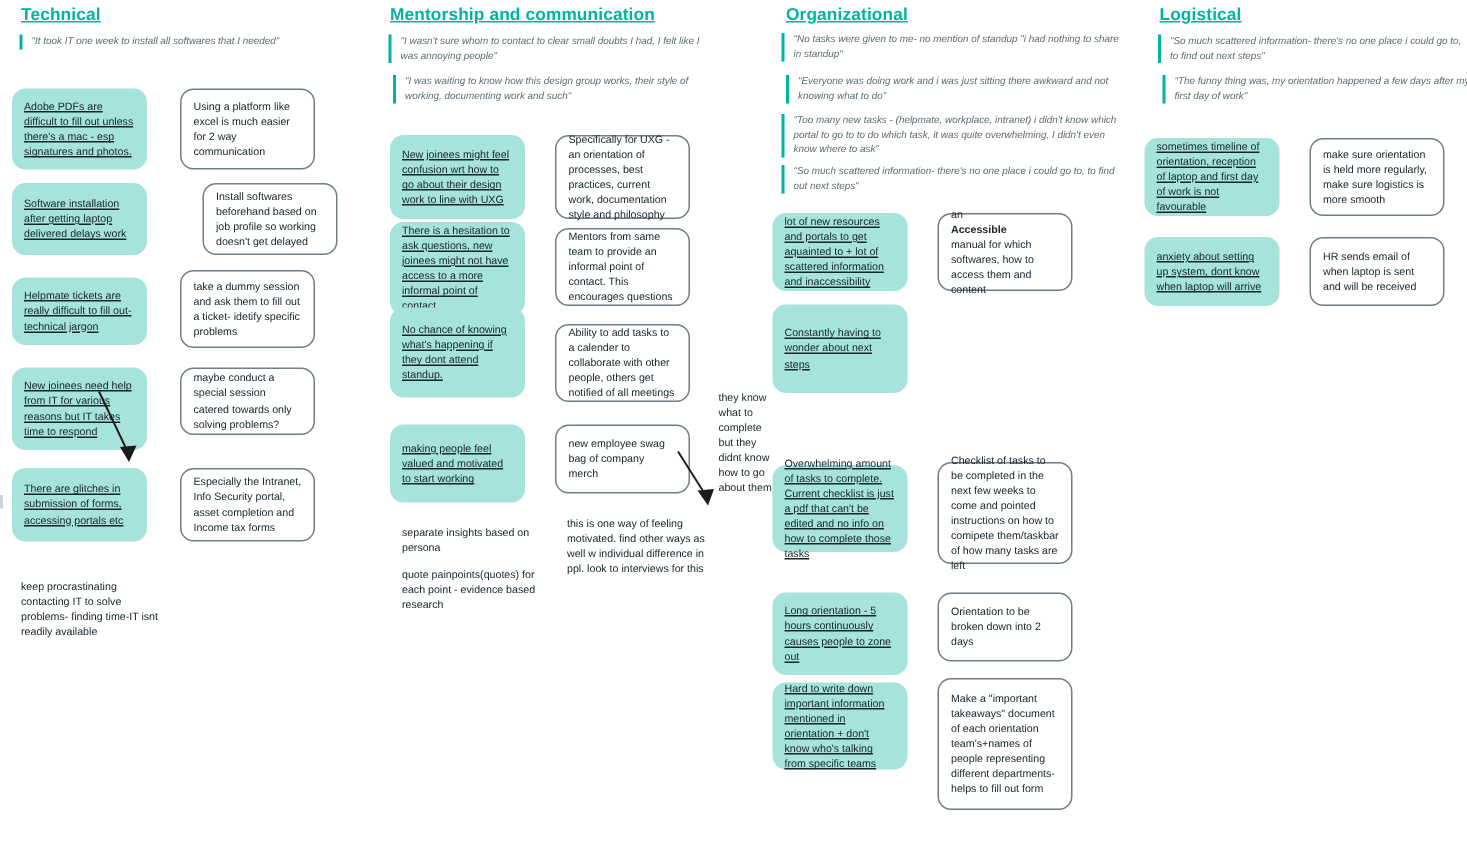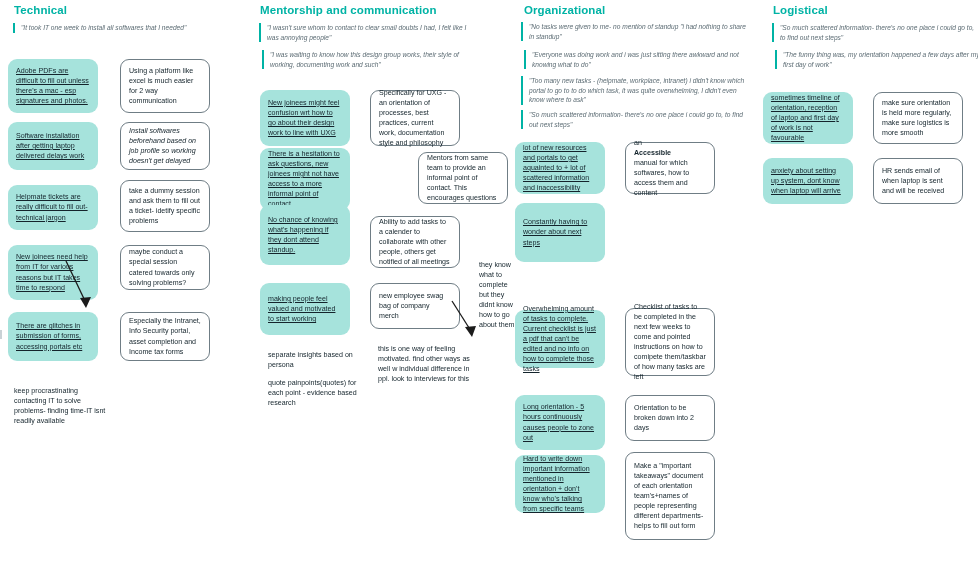--- a/index.html
+++ b/index.html
@@ -23,20 +23,21 @@
   }
 
   
   .col-title {
     position: absolute;
     font-size: 11.5px;
     font-weight: bold;
     color: #00b3a5;
     letter-spacing: .1px;
     white-space: nowrap;
+    text-decoration: underline;
   }
 
   .quote {
     position: absolute;
     font-size: 6.6px;
     font-style: italic;
     color: #5b6b73;
     line-height: 1.45;
     padding-left: 6px;
     border-left: 2.2px solid #00b3a5;
@@ -106,21 +107,21 @@
   <div class="card pain" style="left:8px; top:245px; width:90px; height:55px;">
     <span>New joinees need help from IT for various reasons but IT takes time to respond</span>
   </div>
   <div class="card pain" style="left:8px; top:312px; width:90px; height:49px;">
     <span>There are glitches in submission of forms, accessing portals etc</span>
   </div>
 
   <div class="card idea" style="left:120px; top:59px; width:90px; height:54px;">
     <span>Using a platform like excel is much easier for 2 way communication</span>
   </div>
-  <div class="card idea" style="left:120px; top:122px; width:90px; height:48px;font-style:italic;">
+  <div class="card idea" style="left:135px; top:122px; width:90px; height:48px;">
     <span>Install softwares beforehand based on job profile so working doesn't get delayed</span>
   </div>
   <div class="card idea" style="left:120px; top:180px; width:90px; height:52px;">
     <span>take a dummy session and ask them to fill out a ticket- idetify specific problems</span>
   </div>
   <div class="card idea" style="left:120px; top:245px; width:90px; height:45px;">
     <span>maybe conduct a special session catered towards only solving problems?</span>
   </div>
   <div class="card idea" style="left:120px; top:312px; width:90px; height:49px;">
     <span>Especially the Intranet, Info Security portal, asset completion and Income tax forms</span>
@@ -149,21 +150,21 @@
   <div class="card pain" style="left:260px; top:205px; width:90px; height:60px;justify-content:center;">
     <span>No chance of knowing what's happening if they dont attend standup.</span>
   </div>
   <div class="card pain" style="left:260px; top:283px; width:90px; height:52px;">
     <span>making people feel valued and motivated to start working</span>
   </div>
 
   <div class="card idea" style="left:370px; top:90px; width:90px; height:56px;">
     <span>Specifically for UXG - an orientation of processes, best practices, current work, documentation style and philosophy</span>
   </div>
-  <div class="card idea" style="left:370px; top:152px; width:90px; height:52px;margin-left:48px;">
+  <div class="card idea" style="left:370px; top:152px; width:90px; height:52px;">
     <span>Mentors from same team to provide an informal point of contact. This encourages questions</span>
   </div>
   <div class="card idea" style="left:370px; top:216px; width:90px; height:52px;">
     <span>Ability to add tasks to a calender to collaborate with other people, others get notified of all meetings</span>
   </div>
   <div class="card idea" style="left:370px; top:283px; width:90px; height:46px;">
     <span>new employee swag bag of company merch</span>
   </div>
 
   <div class="note" style="left:268px; top:350px; width:100px;">separate insights based on persona</div>

